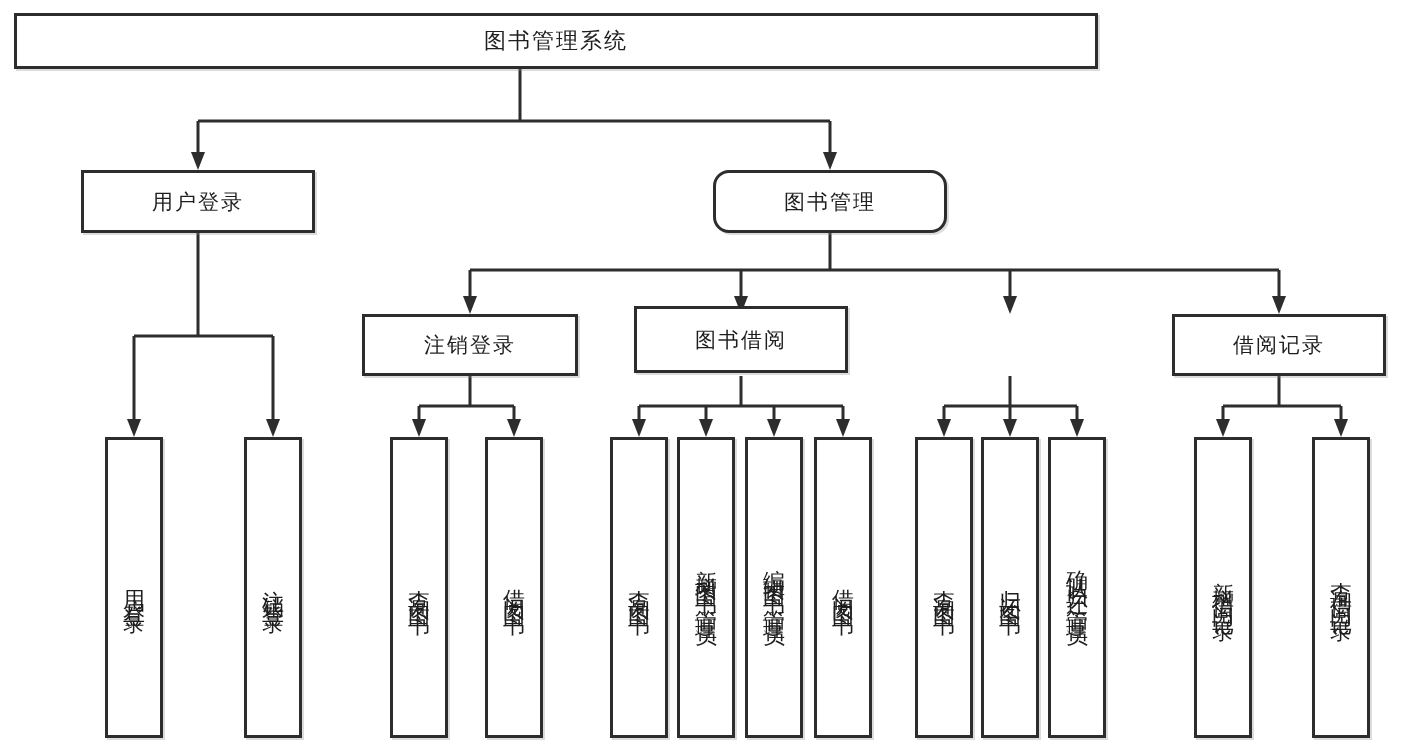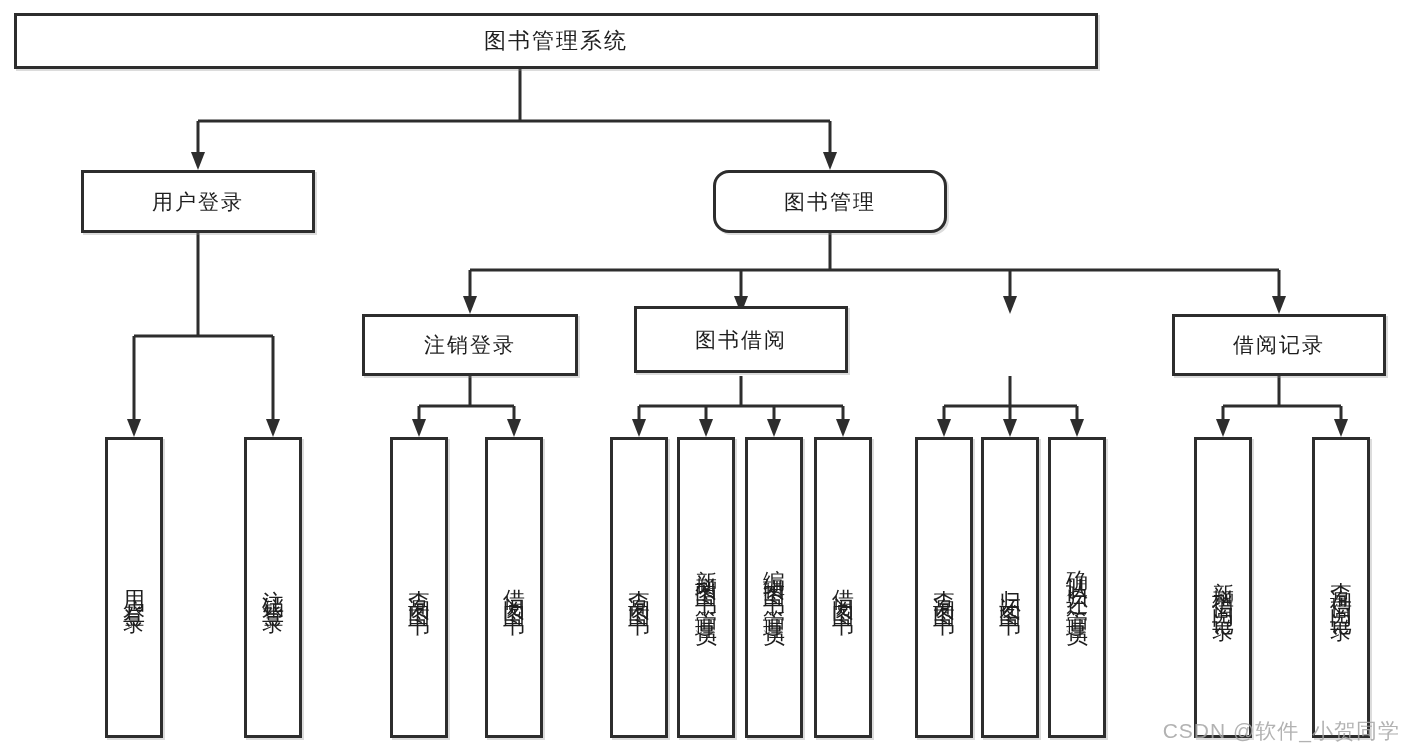--- a/index.html
+++ b/index.html
@@ -181,15 +181,14 @@
     <span>确认归还（管理员）</span>
   </div>
 
   <div class="box v leaf l-re-add">
     <span>新增借阅记录</span>
   </div>
   <div class="box v leaf l-re-query">
     <span>查询借阅记录</span>
   </div>
 
-  <div class="watermark">CSDN @软件_小贺同学</div>
 
 </div>
 
 </body></html>

